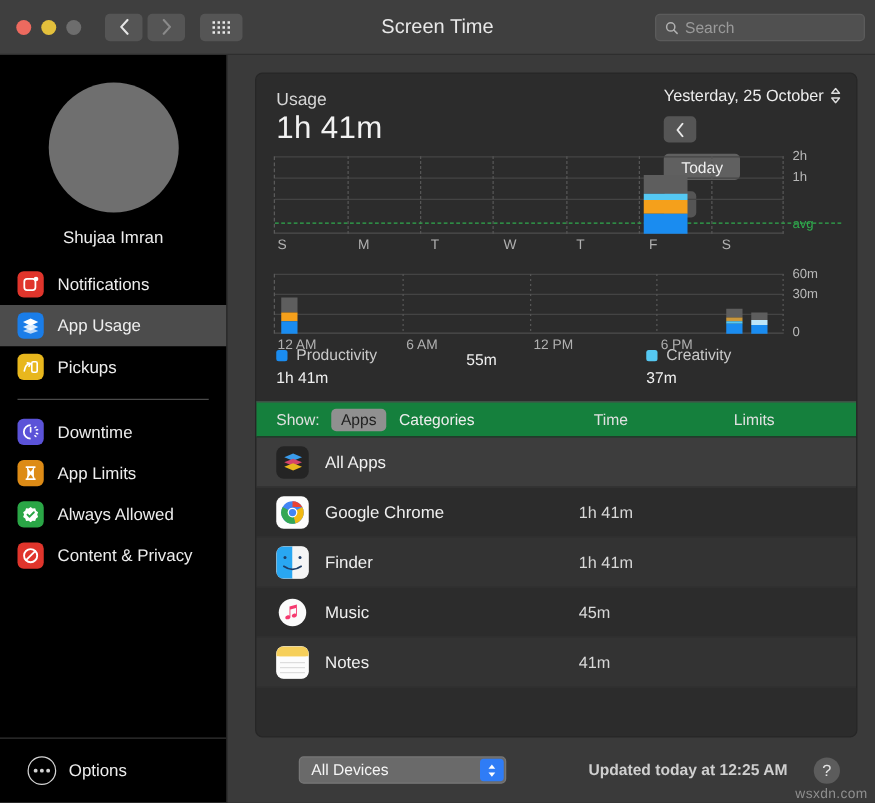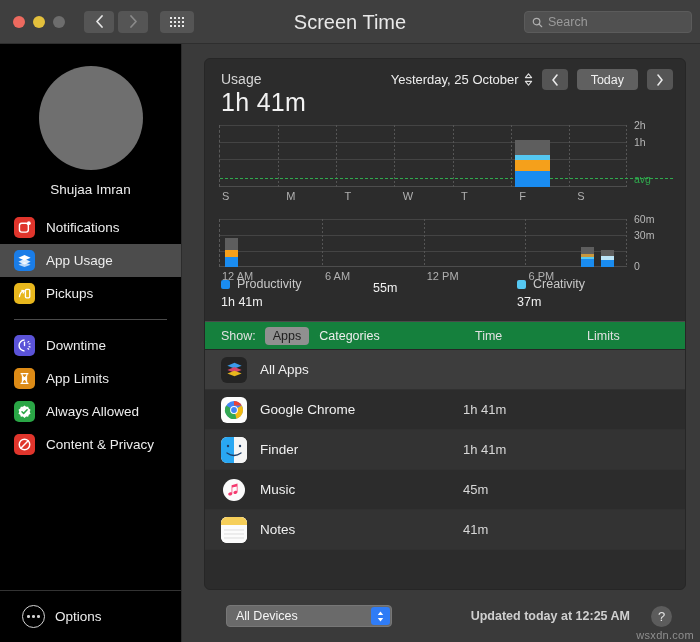--- a/index.html
+++ b/index.html
@@ -49,21 +49,21 @@
   }
   .griddots {
     display: grid; grid-template-columns: repeat(4, 2px);
     grid-template-rows: repeat(3, 2px); gap: 2px;
   }
   .griddots i { width: 2px; height: 2px; background: #e8e8e8; display:block; }
 
   .wintitle {
     position: absolute; left: 0; right: 0; top: 0; height: 44px;
     display: flex; align-items: center; justify-content: center;
-    font-size: 20px; color: #e8e8e8; pointer-events: none;
+    font-size: 16px; color: #e8e8e8; pointer-events: none;
   }
   .searchbox {
     position: absolute; right: 8px; top: 11px;
     width: 168px; height: 22px; border-radius: 4px;
     background: #505050;
     display: flex; align-items: center; gap: 5px;
     padding: 0 7px;
     border: 1px solid #5b5b5b;
   }
   .searchbox .ph { font-size: 12.5px; color: #9a9a9a; }
@@ -118,21 +118,21 @@
     display: flex; flex-direction: column;
     overflow: hidden;
     flex: 1;
     min-height: 0;
   }
 
   
   .usage-head { padding: 12px 14px 0 16px; position: relative; }
   .usage-label { font-size: 14px; color: #d6d6d6; }
   .usage-total { font-size: 25px; color: #f2f2f2; margin-top: 1px; letter-spacing: .3px; }
-  .daterow { position: absolute; right: 12px; top: 10px; display: flex; align-items: center; gap: 9px; }
+  .daterow { position: absolute; right: 12px; top: 10px; display: flex; align-items: flex-start; gap: 9px; flex-direction: column; }
   .datepick { display: flex; align-items: center; gap: 5px; font-size: 13px; color: #ededed; }
   .stepper { display: flex; flex-direction: column; gap: 1px; line-height: 0; }
   .stepper svg { display:block; }
   .arrbtn {
     width: 26px; height: 21px; border-radius: 4px; background: #555;
     display:flex; align-items:center; justify-content:center; color:#e8e8e8;
   }
   .todaybtn {
     height: 21px; border-radius: 4px; background: #606060;
     padding: 0 14px; font-size: 12.5px; color: #f0f0f0;
@@ -206,20 +206,21 @@
     height: 52px; flex: 0 0 52px;
     display: flex; align-items: center; position: relative;
     padding: 0 14px 0 22px;
   }
   .popup {
     width: 166px; height: 22px; border-radius: 4px;
     background: #6a6a6a; display: flex; align-items: center;
     padding-left: 9px; position: relative;
     font-size: 12.5px; color: #f5f5f5;
     border: 1px solid #777;
+    margin-left: 13px;
   }
   .popup .chev {
     position: absolute; right: 1px; top: 1px; bottom: 1px; width: 19px;
     background: #2f7cf6; border-radius: 3px;
     display: flex; align-items: center; justify-content: center;
   }
   .updated { position: absolute; right: 56px; font-size: 12.5px; color: #cfcfcf; font-weight: bold; }
   .helpbtn {
     position: absolute; right: 14px;
     width: 21px; height: 21px; border-radius: 50%;

